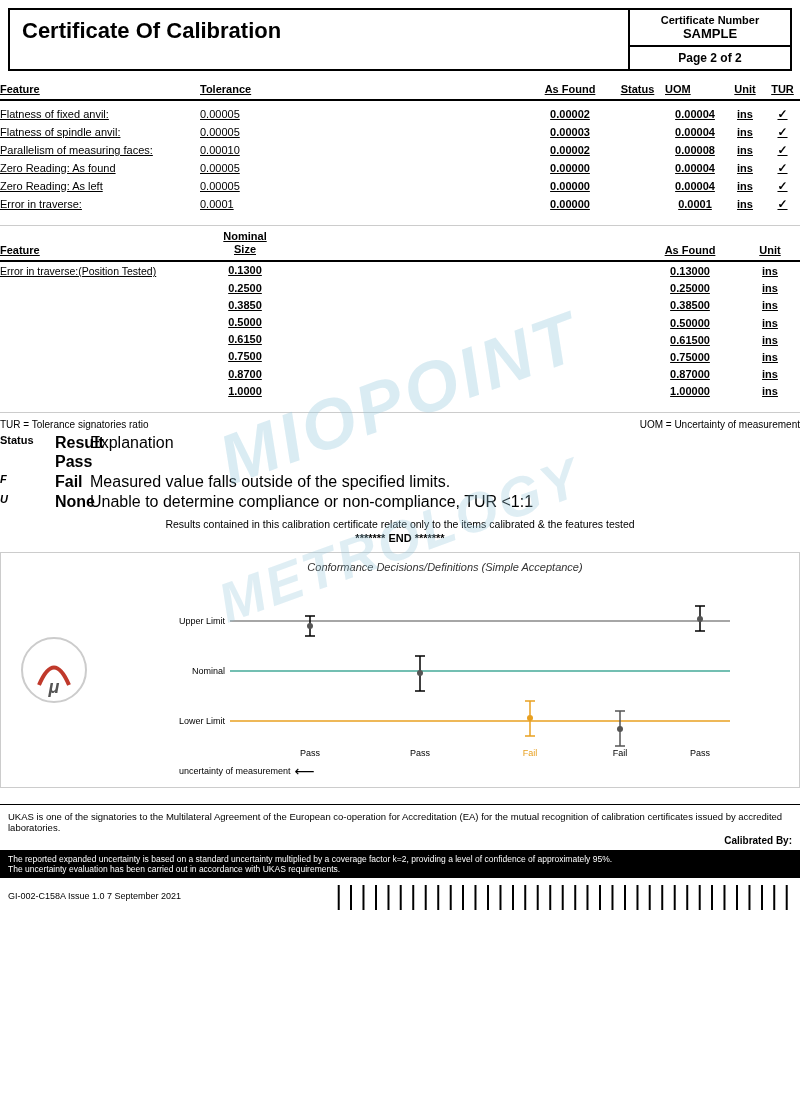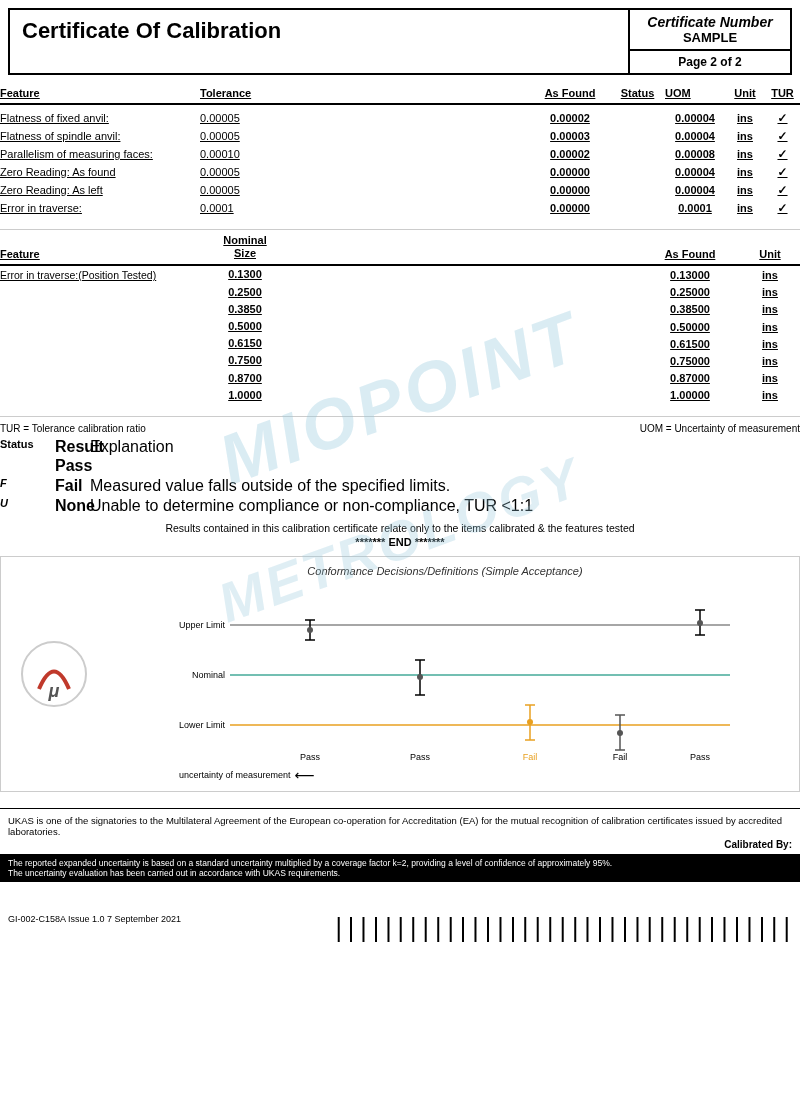--- a/index.html
+++ b/index.html
@@ -51,23 +51,22 @@
       flex-direction: column;
     }
 
     .cert-number-box {
       border-bottom: 2px solid #000;
       padding: 4px 8px;
       text-align: center;
     }
 
     .cert-number-label {
-      font-size: 14px;
-      font-weight: bold;
-      font-style: italic;
+      font-size: 11px;
+      font-weight: bold;
     }
 
     .cert-number-value {
       font-size: 13px;
       font-weight: bold;
     }
 
     .page-number-box {
       padding: 4px 8px;
       text-align: center;
@@ -262,24 +261,23 @@
       background: #000;
       color: #fff;
       font-size: 8.5px;
       padding: 4px 8px;
       margin-top: 4px;
     }
 
     .bottom-footer {
       display: flex;
       justify-content: space-between;
-      align-items: flex-start;
+      align-items: center;
       padding: 4px 8px;
       font-size: 9px;
-      margin-top: 28px;
     }
 
     .barcode {
       font-size: 24px;
       letter-spacing: -2px;
       font-family: monospace;
     }
 
     .checkmark { font-size: 12px; }
 
@@ -455,21 +453,21 @@
       <div class="s2-spacer"></div>
       <div class="s2-asfound">1.00000</div>
       <div class="s2-unit">ins</div>
     </div>
         </div>
     </div>
 
     <div class="legend-section">
       <hr class="divider-line">
       <div class="tur-uom-line">
-        <span>TUR = Tolerance calibration ratio</span>
+        <span>TUR = Tolerance signatories ratio</span>
         <span>UOM = Uncertainty of measurement</span>
       </div>
 
       <div class="status-table">
         <div class="status-header-row">
           <div class="status-col">Status</div>
           <div class="result-col">Result</div>
           <div class="explanation-col">Explanation</div>
         </div>
 

